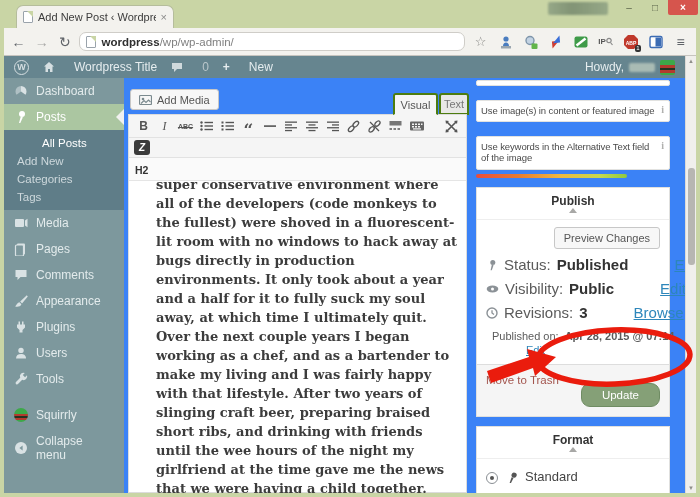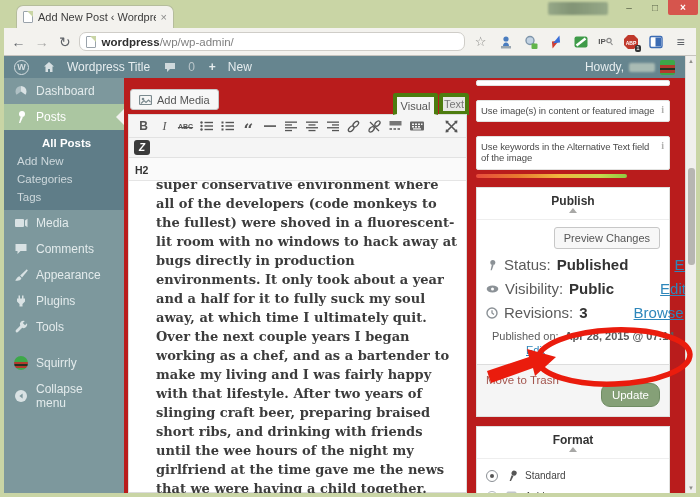--- a/index.html
+++ b/index.html
@@ -35,50 +35,50 @@
   .ext { width:19px; height:19px; display:flex; align-items:center; justify-content:center; position:relative; flex:none; }
   .star { font-size:13px; color:#8b8b89; }
   .menu-ico { font-size:14px; color:#5f6368; font-weight:bold; }
   .badge { position:absolute; right:-1px; bottom:-1px; background:#333; color:#fff; font-size:6px;
            border-radius:2px; padding:0 1.5px; line-height:7px; }
 
   
   .page { position:relative; margin:0 4px; height:437px; background:#f1f1ef; overflow:hidden; }
   .adminbar { position:absolute; left:0; right:11px; top:0; height:22px; background:#66858f;
               display:flex; align-items:center; color:#e6edef; font-size:12px; padding:0 10px; gap:14px; }
-  .ab-item { display:flex; align-items:center; gap:12px; }
+  .ab-item { display:flex; align-items:center; gap:19px; }
   .wlogo { width:15px; height:15px; border:1.4px solid #d6dfe2; border-radius:50%; color:#d6dfe2;
            font-size:9px; font-weight:bold; display:flex; align-items:center; justify-content:center; }
   .ab-count { color:#b9c6ca; }
   .ab-right { margin-left:auto; display:flex; align-items:center; gap:5px; }
   .name-blur { width:26px; height:9px; background:#a9bbb4; border-radius:2px; filter:blur(1px); }
   .avatar { width:15px; height:15px; border-radius:2px;
             background:linear-gradient(180deg,#3da849 0 36%,#b23b2e 36% 52%,#253321 52% 70%,#b23b2e 70% 85%,#3da849 85%); }
 
   .wpbody { position:absolute; left:0; right:11px; top:22px; bottom:0; display:flex; }
   .sidebar { width:120px; background:#7d989d; color:#e3ebec; font-size:12px; flex:none; }
   .sb-item { display:flex; align-items:center; gap:8px; padding:6px 10px; position:relative; }
   .sb-item svg { flex:none; }
   .sb-item.active { background:#abc6a1; color:#fff; }
   .sb-item.active:after { content:""; position:absolute; right:0; top:50%; margin-top:-8px;
                           border:8px solid transparent; border-right:8px solid #f1f1ef; border-left:none; }
   .submenu { background:#5f7d88; padding:4px 0; }
   .submenu div { padding:3px 10px 3px 13px; color:#cdd8dc; font-size:11.5px; }
-  .submenu div.current { color:#fff; font-weight:bold;padding-left:38px; }
+  .submenu div.current { color:#fff; font-weight:normal;padding-left:38px; }
   .sb-gap { height:10px; }
   .squirrly-ball { width:14px; height:14px; border-radius:50%;
             background:linear-gradient(180deg,#3da849 0 40%,#b23b2e 40% 55%,#253321 55% 72%,#b23b2e 72% 86%,#3da849 86%); }
 
-  .content { position:relative; flex:1; background:#b91c1c; }
+  .content { position:relative; flex:1; background:#3b82f6; }
 
   
   .addmedia { position:absolute; left:6px; top:11px; height:21px; background:#f7f7f7; border:1px solid #c7c7c7;
               border-radius:3px; display:flex; align-items:center; gap:5px; padding:0 8px; font-size:11px; color:#555; }
   .edtab { position:absolute; top:15px; height:22px; font-size:11px; display:flex; align-items:center;
-           justify-content:center; border:4px solid #4d7c0f; border-radius:3px 3px 0 0; }
+           justify-content:center; border:2px solid #4d7c0f; border-radius:3px 3px 0 0; }
   .edtab.visual { left:269px; width:45px; background:#f5f5f5; color:#555; border-bottom:1px solid #f5f5f5; z-index:2; }
   .edtab.text { left:315px; width:30px; background:#e8e8e6; color:#777; }
   .editor-box { position:absolute; left:4px; top:36px; width:339px; height:379px; background:#fff;
                 border:1px solid #dcdcdc; }
   .tbar { background:#f5f5f5; border-bottom:1px solid #e2e2e2; display:flex; align-items:center;
           padding:2px 5px; gap:2px; }
   .tbtn { width:19px; height:18px; display:flex; align-items:center; justify-content:center;
           color:#555; font-size:12px; flex:none; }
   .tbtn.b { font-weight:bold; }
   .tbtn.i { font-style:italic; font-family:"Liberation Serif",serif; }
@@ -116,22 +116,22 @@
   .prow { display:flex; align-items:center; gap:6px; margin-top:7px; font-size:15px; color:#5b5b5b; white-space:nowrap; }
   .prow b { color:#333; }
   .prow svg { flex:none; }
   a.blue { color:#2d86ba; text-decoration:underline;padding-left:40px; }
   .prow-wrap { margin-top:9px; font-size:11px; color:#5b5b5b; }
   .prow-wrap .l1 { display:flex; align-items:center; gap:6px; white-space:nowrap; }
   .prow-wrap .l2 { margin:2px 0 0 0; }
   .mb-foot { position:relative; background:#f5f5f5; border-top:1px solid #ddd; height:52px; }
   .trash { position:absolute; left:9px; top:9px; font-size:11.5px; color:#a3554e; text-decoration:none; }
   .updatebtn { position:absolute; right:9px; top:18px; background:#85a077; border:1px solid #6f8c63;
-               border-radius:9px; color:#fff; font-size:11.5px; padding:5px 10px; }
-  .frow { display:flex; align-items:center; gap:7px; margin-top:8px; font-size:10px; color:#444; }
+               border-radius:9px; color:#fff; font-size:11.5px; padding:5px 20px; }
+  .frow { display:flex; align-items:flex-end; gap:7px; margin-top:8px; font-size:13px; color:#444; }
   .radio { width:12px; height:12px; border:1px solid #b4b9be; border-radius:50%; background:#fff;
            position:relative; flex:none; }
   .radio.sel { border-color:#8a8f94; }
   .radio.sel:after { content:""; position:absolute; left:3px; top:3px; width:4px; height:4px;
                      border-radius:50%; background:#555; }
 
   
   .scroll { position:absolute; right:0; top:0; bottom:0; width:11px; background:#f0efec; border-left:1px solid #dcdad6; }
   .s-arrow { position:absolute; left:0; width:10px; text-align:center; font-size:6px; color:#8f8f8b; }
   .s-thumb { position:absolute; left:1.5px; width:7px; border-radius:3px; background:#b7b6b2; }
@@ -268,36 +268,50 @@
         </div>
         <div class="sb-item">
           <svg width="14" height="14">
               <rect x="1" y="3" width="9" height="8" rx="1" fill="#d9e2e4"></rect>
               <path d="M11 4.5 l2.5-1.8 v8.6 L11 9.5z" fill="#d9e2e4"></path>
             </svg>
           <span>Media</span>
         </div>
         <div class="sb-item">
           <svg width="14" height="14">
+              <rect x="3" y="1.5" width="8" height="11" rx="1" fill="#d9e2e4"></rect>
+              <rect x="1.5" y="3" width="8" height="11" rx="1" fill="#7d989d" stroke="#d9e2e4" stroke-width="1.2"></rect>
+            </svg>
+          <span>Pages</span>
+        </div>
+        <div class="sb-item">
+          <svg width="14" height="14">
               <path d="M1.5 2 h11 v7 h-6 l-3 3 v-3 h-2 z" fill="#d9e2e4"></path>
             </svg>
           <span>Comments</span>
         </div>
         <div class="sb-item">
           <svg width="14" height="14">
               <path d="M12.8 1.2 L6.2 7.6 L8 9.4 L13.8 2.4z" fill="#d9e2e4"></path>
               <path d="M5.5 8.3 c-2.2 0-2.6 2.4-4.3 4.2 2.6 .6 5.3 0 6.2-2.3z" fill="#d9e2e4"></path>
             </svg>
           <span>Appearance</span>
         </div>
         <div class="sb-item">
           <svg width="14" height="14">
               <path d="M4.5 1.5 v3 h-1.5 v3 l2.5 2.5 v2.5 h3 v-2.5 L11 7.5 v-3 h-1.5 v-3 h-1.5 v3 h-2 v-3z" fill="#d9e2e4"></path>
             </svg>
           <span>Plugins</span>
+        </div>
+        <div class="sb-item">
+          <svg width="14" height="14">
+              <circle cx="7" cy="4.4" r="2.7" fill="#d9e2e4"></circle>
+              <path d="M2 12.5 c0-3 2.2-4.4 5-4.4 s5 1.4 5 4.4z" fill="#d9e2e4"></path>
+            </svg>
+          <span>Users</span>
         </div>
         <div class="sb-item">
           <svg width="14" height="14">
               <path d="M13 3.2 a3.6 3.6 0 0 1-4.8 4.6 L4 12 a1.4 1.4 0 0 1-2-2 L6.2 5.8 A3.6 3.6 0 0 1 10.8 1 L8.8 3 l2.2 2.2z" fill="#d9e2e4"></path>
             </svg>
           <span>Tools</span>
         </div>
         <div class="sb-gap"></div>
         <div class="sb-item">
           <span class="squirrly-ball"></span>

